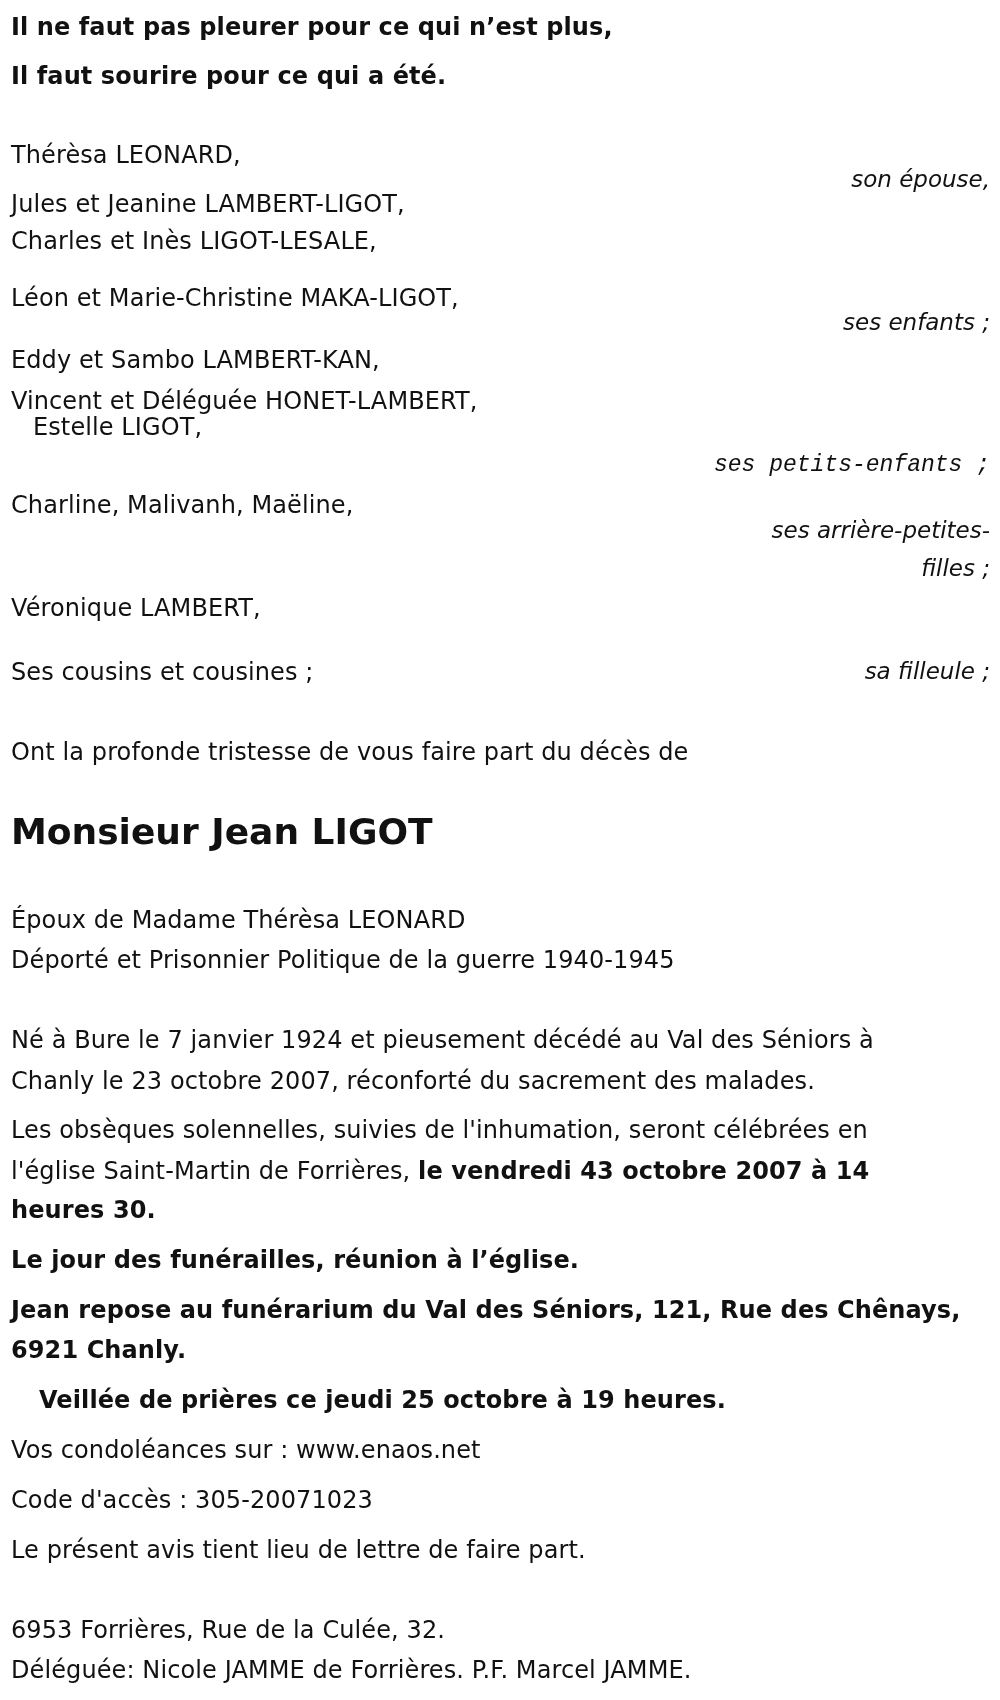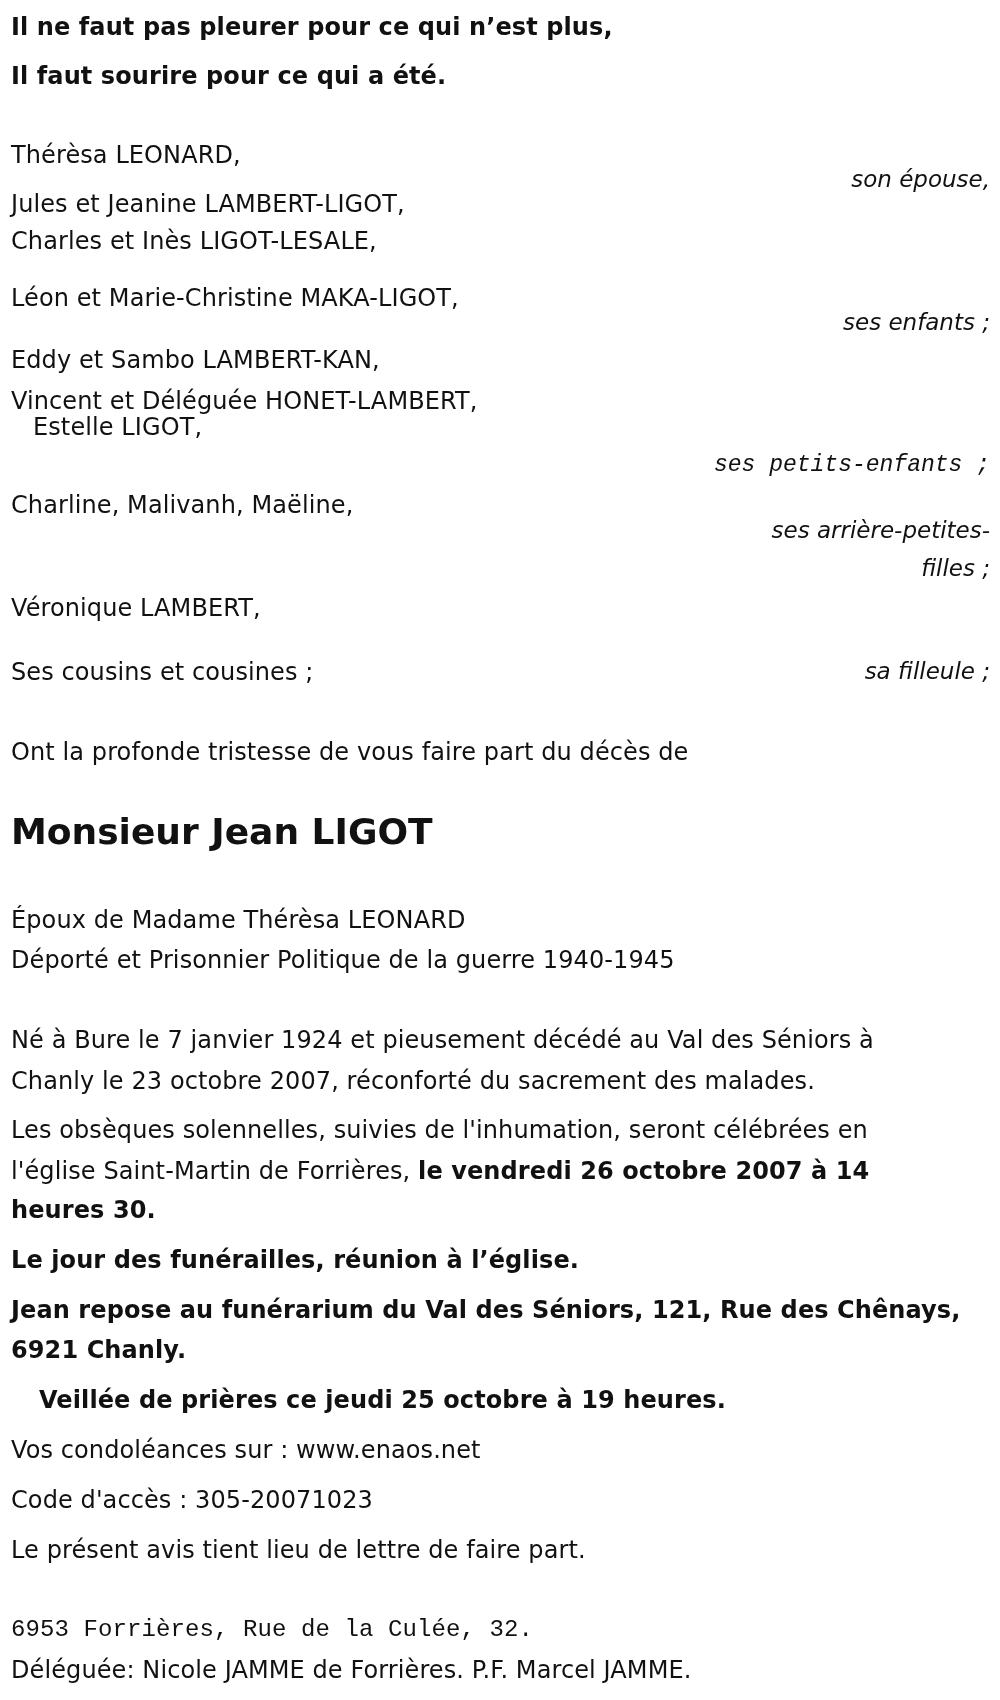--- a/index.html
+++ b/index.html
@@ -44,30 +44,30 @@
 
   <div class="h1" style="top:810px;">Monsieur Jean LIGOT</div>
 
   <div class="ln" style="top:905px;">Époux de Madame Thérèsa LEONARD</div>
   <div class="ln" style="top:945px;">Déporté et Prisonnier Politique de la guerre 1940-1945</div>
 
   <div class="ln" style="top:1025px;">Né à Bure le 7 janvier 1924 et pieusement décédé au Val des Séniors à</div>
   <div class="ln" style="top:1066px;">Chanly le 23 octobre 2007, réconforté du sacrement des malades.</div>
 
   <div class="ln" style="top:1115px;">Les obsèques solennelles, suivies de l'inhumation, seront célébrées en</div>
-  <div class="ln" style="top:1156px;"><span>l'église Saint-Martin de Forrières, </span><span class="b">le vendredi 26 octobre 2007 à 14</span></div>
+  <div class="ln" style="top:1156px;"><span>l'église Saint-Martin de Forrières, </span><span class="b">le vendredi 43 octobre 2007 à 14</span></div>
   <div class="ln b" style="top:1195px;">heures 30.</div>
 
   <div class="ln b" style="top:1245px;">Le jour des funérailles, réunion à l’église.</div>
 
   <div class="ln b" style="top:1295px;">Jean repose au funérarium du Val des Séniors, 121, Rue des Chênays,</div>
   <div class="ln b" style="top:1335px;">6921 Chanly.</div>
 
   <div class="ln b" style="top:1385px;margin-left:28px;">Veillée de prières ce jeudi 25 octobre à 19 heures.</div>
 
   <div class="ln" style="top:1435px;text-align:right;">Vos condoléances sur : www.enaos.net</div>
   <div class="ln" style="top:1485px;">Code d'accès : 305-20071023</div>
   <div class="ln" style="top:1535px;">Le présent avis tient lieu de lettre de faire part.</div>
 
-  <div class="ln" style="top:1615px;font-family:Liberation Mono, monospace;">6953 Forrières, Rue de la Culée, 32.</div>
+  <div class="ln" style="top:1615px;">6953 Forrières, Rue de la Culée, 32.</div>
   <div class="ln" style="top:1655px;">Déléguée: Nicole JAMME de Forrières. P.F. Marcel JAMME.</div>
 
 </div>
 
 </body></html>

